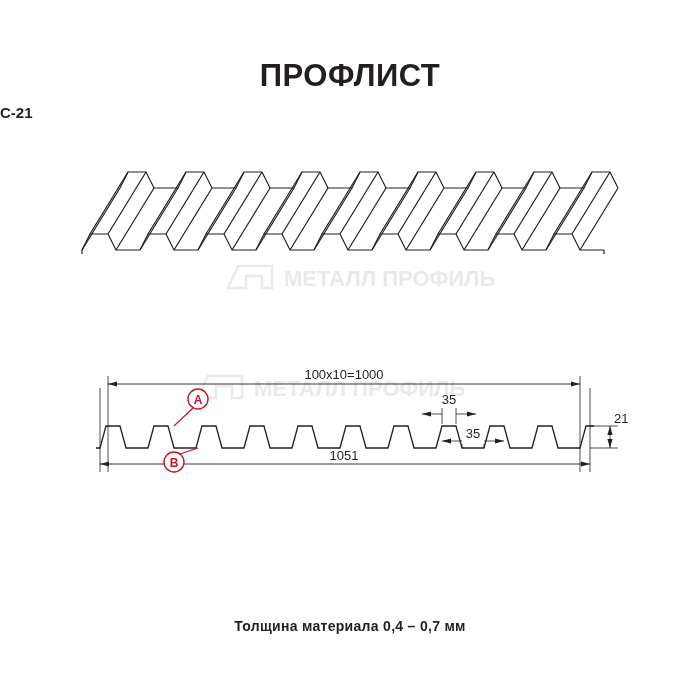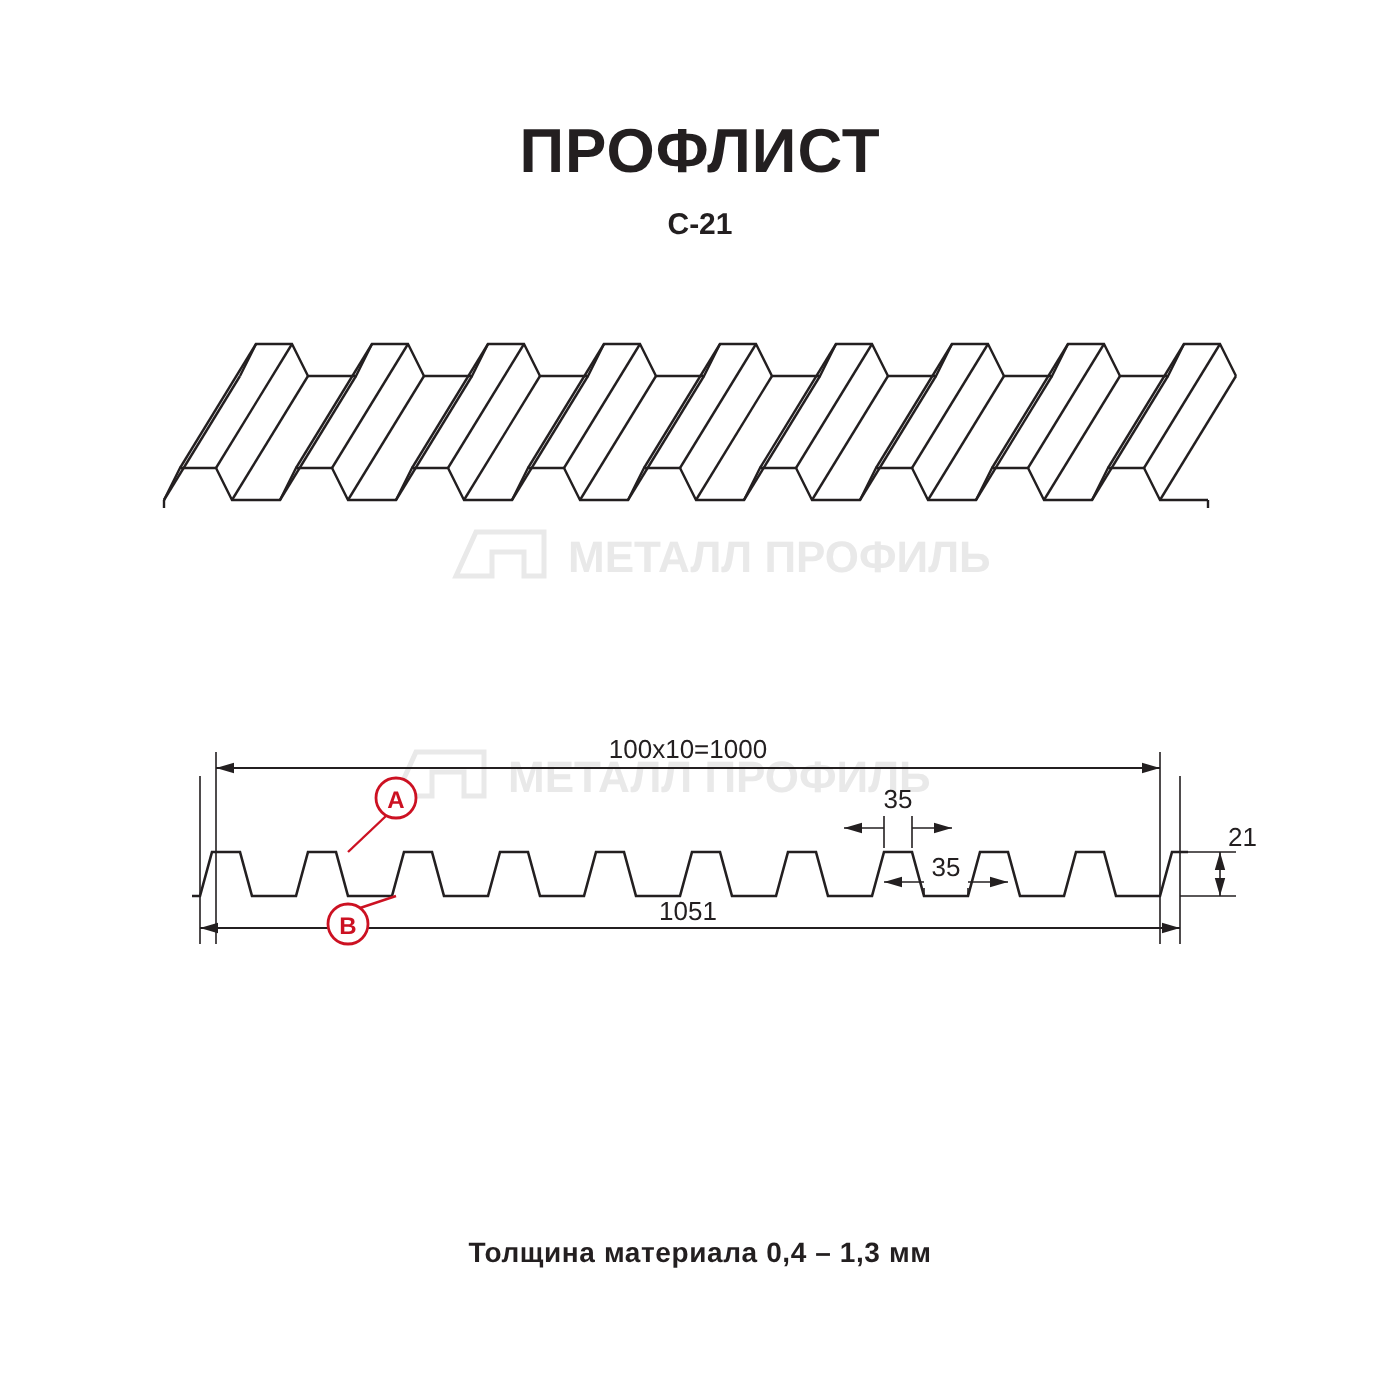--- a/index.html
+++ b/index.html
@@ -28,21 +28,21 @@
     text-align: center;
     font-size: 31px;
     font-weight: bold;
     letter-spacing: 0.5px;
   }
   .subtitle {
     position: absolute;
     top: 104px;
     left: 0;
     width: 700px;
-    text-align: center;
+    text-align: left;
     font-size: 15px;
     font-weight: bold;
   }
   .footer-note {
     position: absolute;
     top: 618px;
     left: 0;
     width: 700px;
     text-align: center;
     font-size: 14px;
@@ -254,15 +254,15 @@
       </g>
 
       <g>
         <circle cx="84" cy="110" r="10" fill="#ffffff" stroke="#cc1122" stroke-width="1.4"></circle>
         <text class="callout-text" x="84" y="115" text-anchor="middle">B</text>
         <path d="M90 102 L108 96" stroke="#cc1122" stroke-width="1.2" fill="none"></path>
       </g>
     </svg>
   </div>
 
-  <div class="footer-note">Толщина материала 0,4 – 1,3 мм</div>
+  <div class="footer-note">Толщина материала 0,4 – 0,7 мм</div>
 
 </div>
 
 </body></html>

